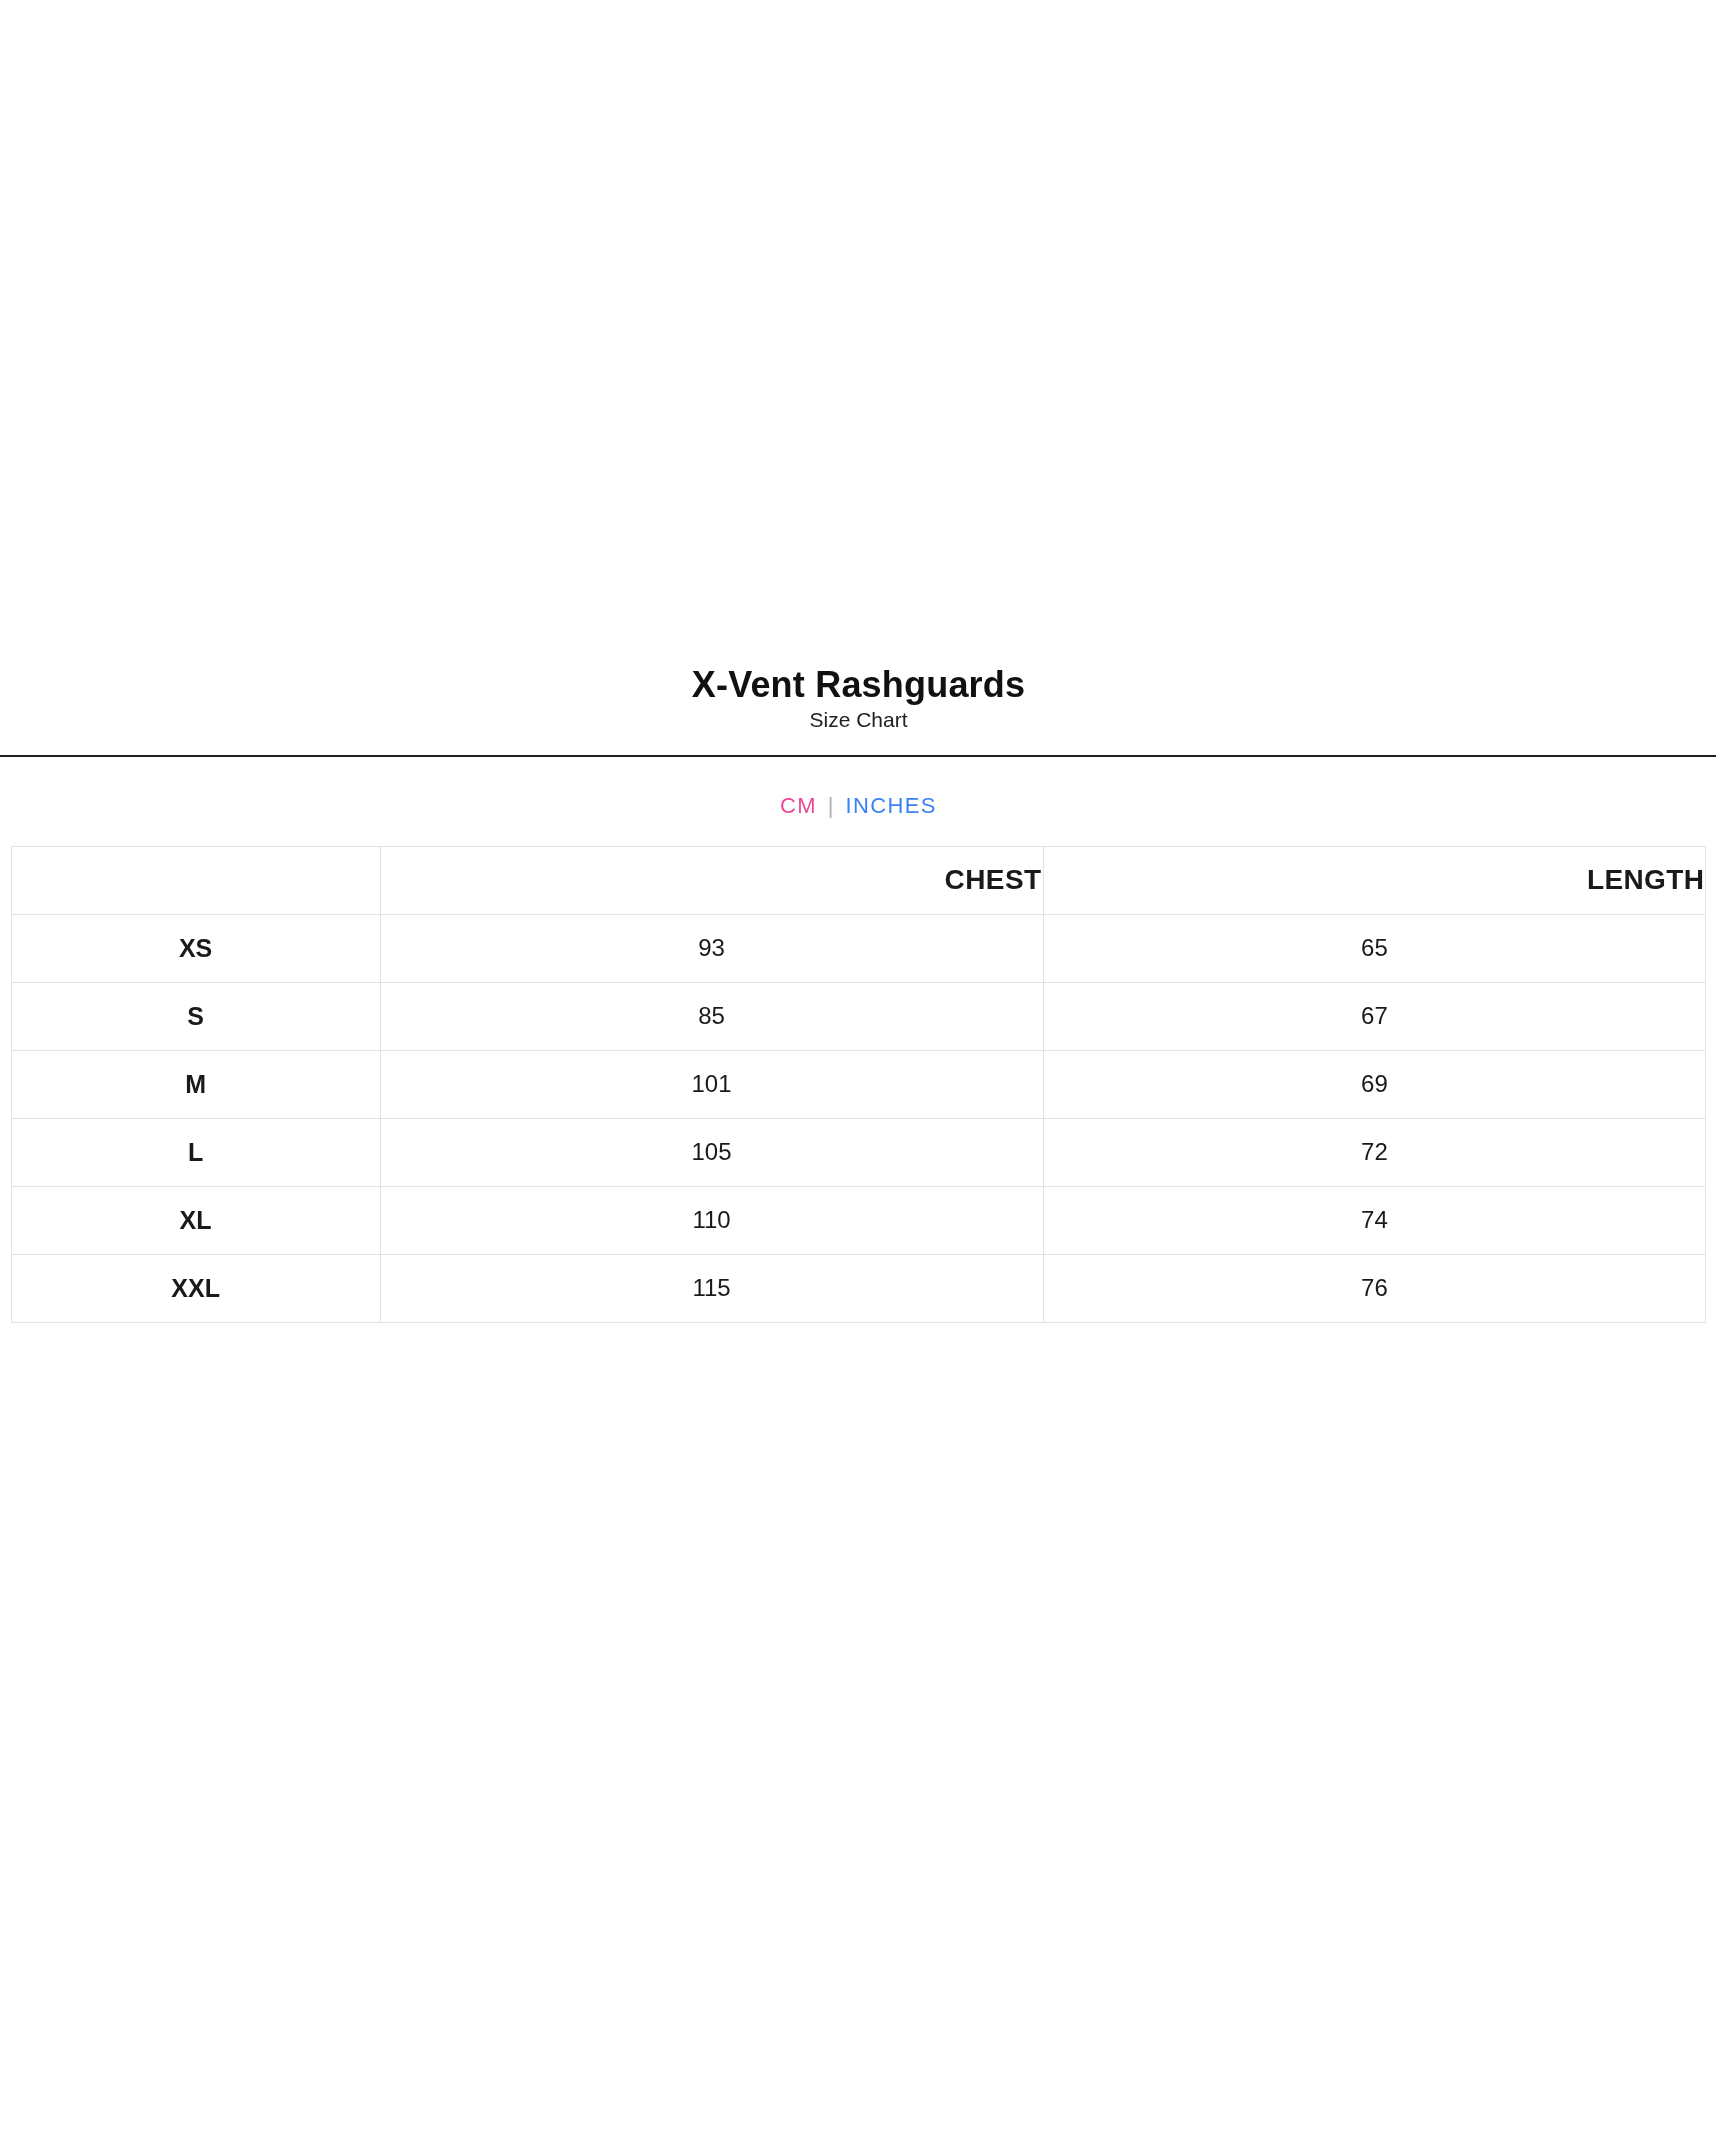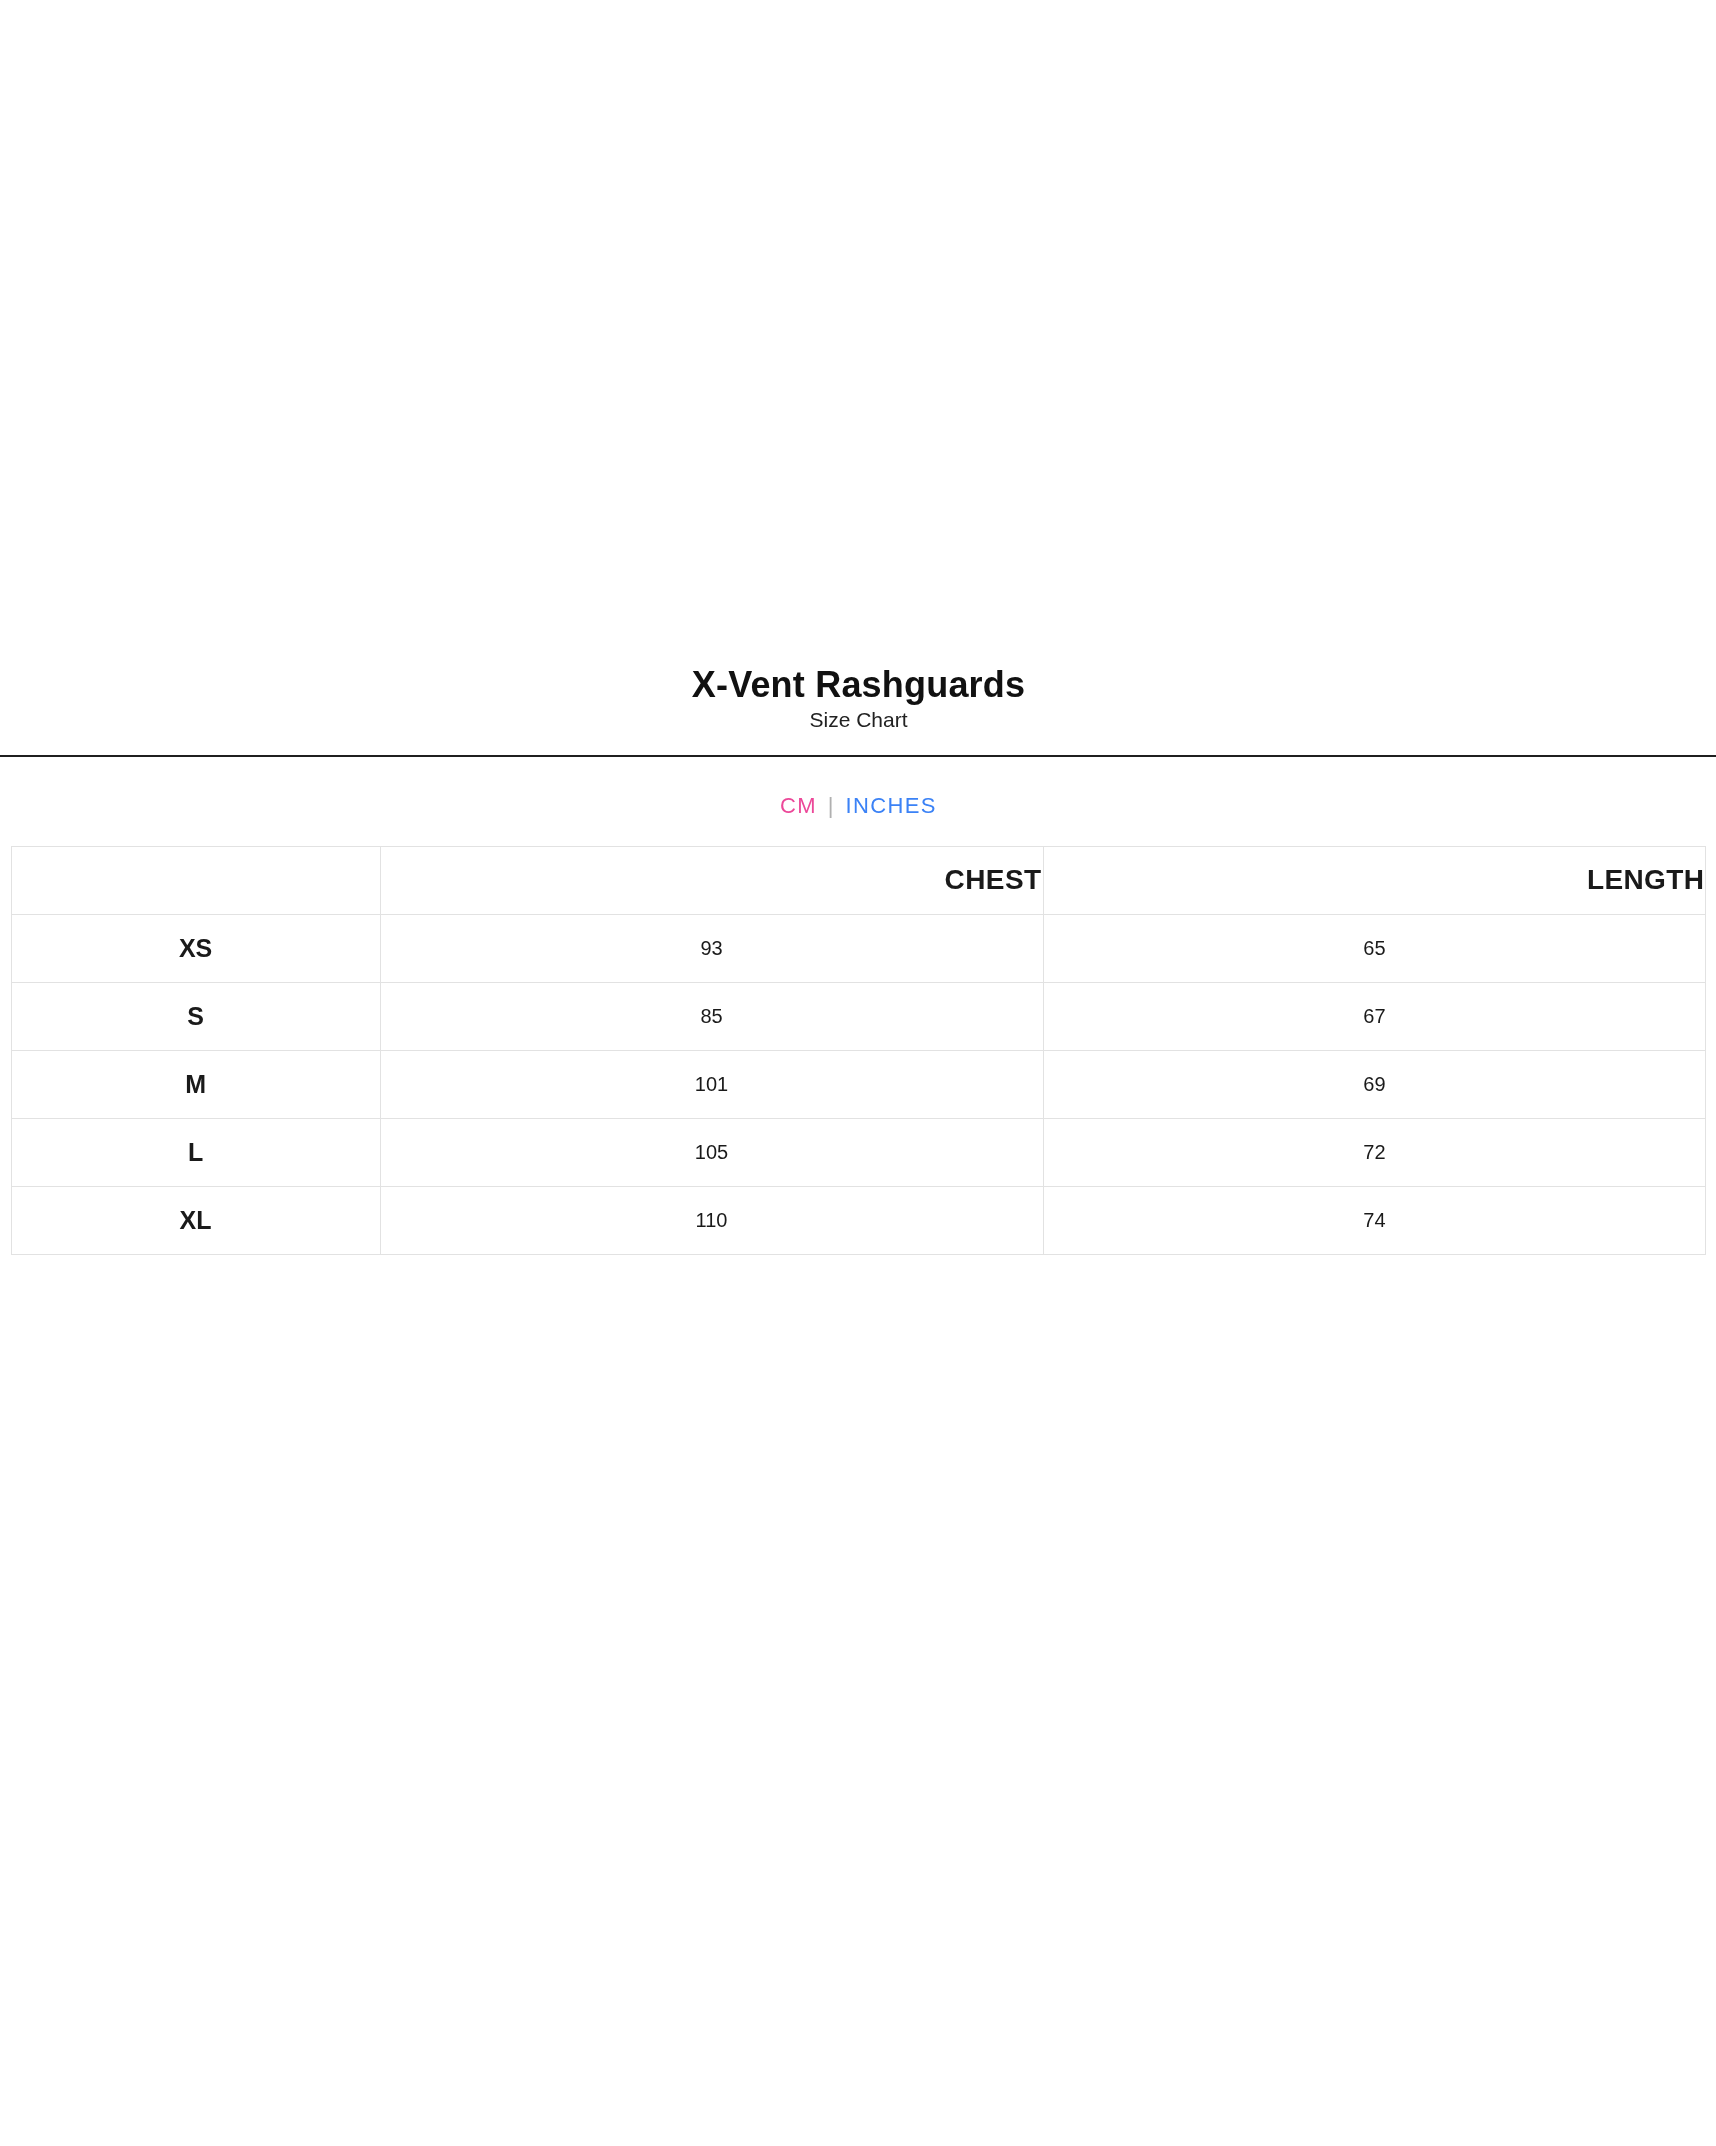--- a/index.html
+++ b/index.html
@@ -83,21 +83,21 @@
     border-collapse: collapse;
     table-layout: fixed;
   }
 
   table.size-chart th,
   table.size-chart td {
     border: 0.9px solid #e2e2e2;
     height: 65px;
     text-align: center;
     vertical-align: middle;
-    font-size: 20px;
+    font-size: 24px;
     color: #1a1a1a;
   }
 
   table.size-chart thead th {
     font-weight: bold;
     font-size: 28px;
     letter-spacing: 0.4px;
     text-align: right;
   }
 
@@ -167,18 +167,23 @@
         <tr>
           <th class="row-label">L</th>
           <td>105</td>
           <td>72</td>
         </tr>
         <tr>
           <th class="row-label">XL</th>
           <td>110</td>
           <td>74</td>
         </tr>
+        <tr>
+          <th class="row-label">XXL</th>
+          <td>115</td>
+          <td>76</td>
+        </tr>
       </tbody>
     </table>
   </div>
 
 </div>
 
 
 </body></html>

